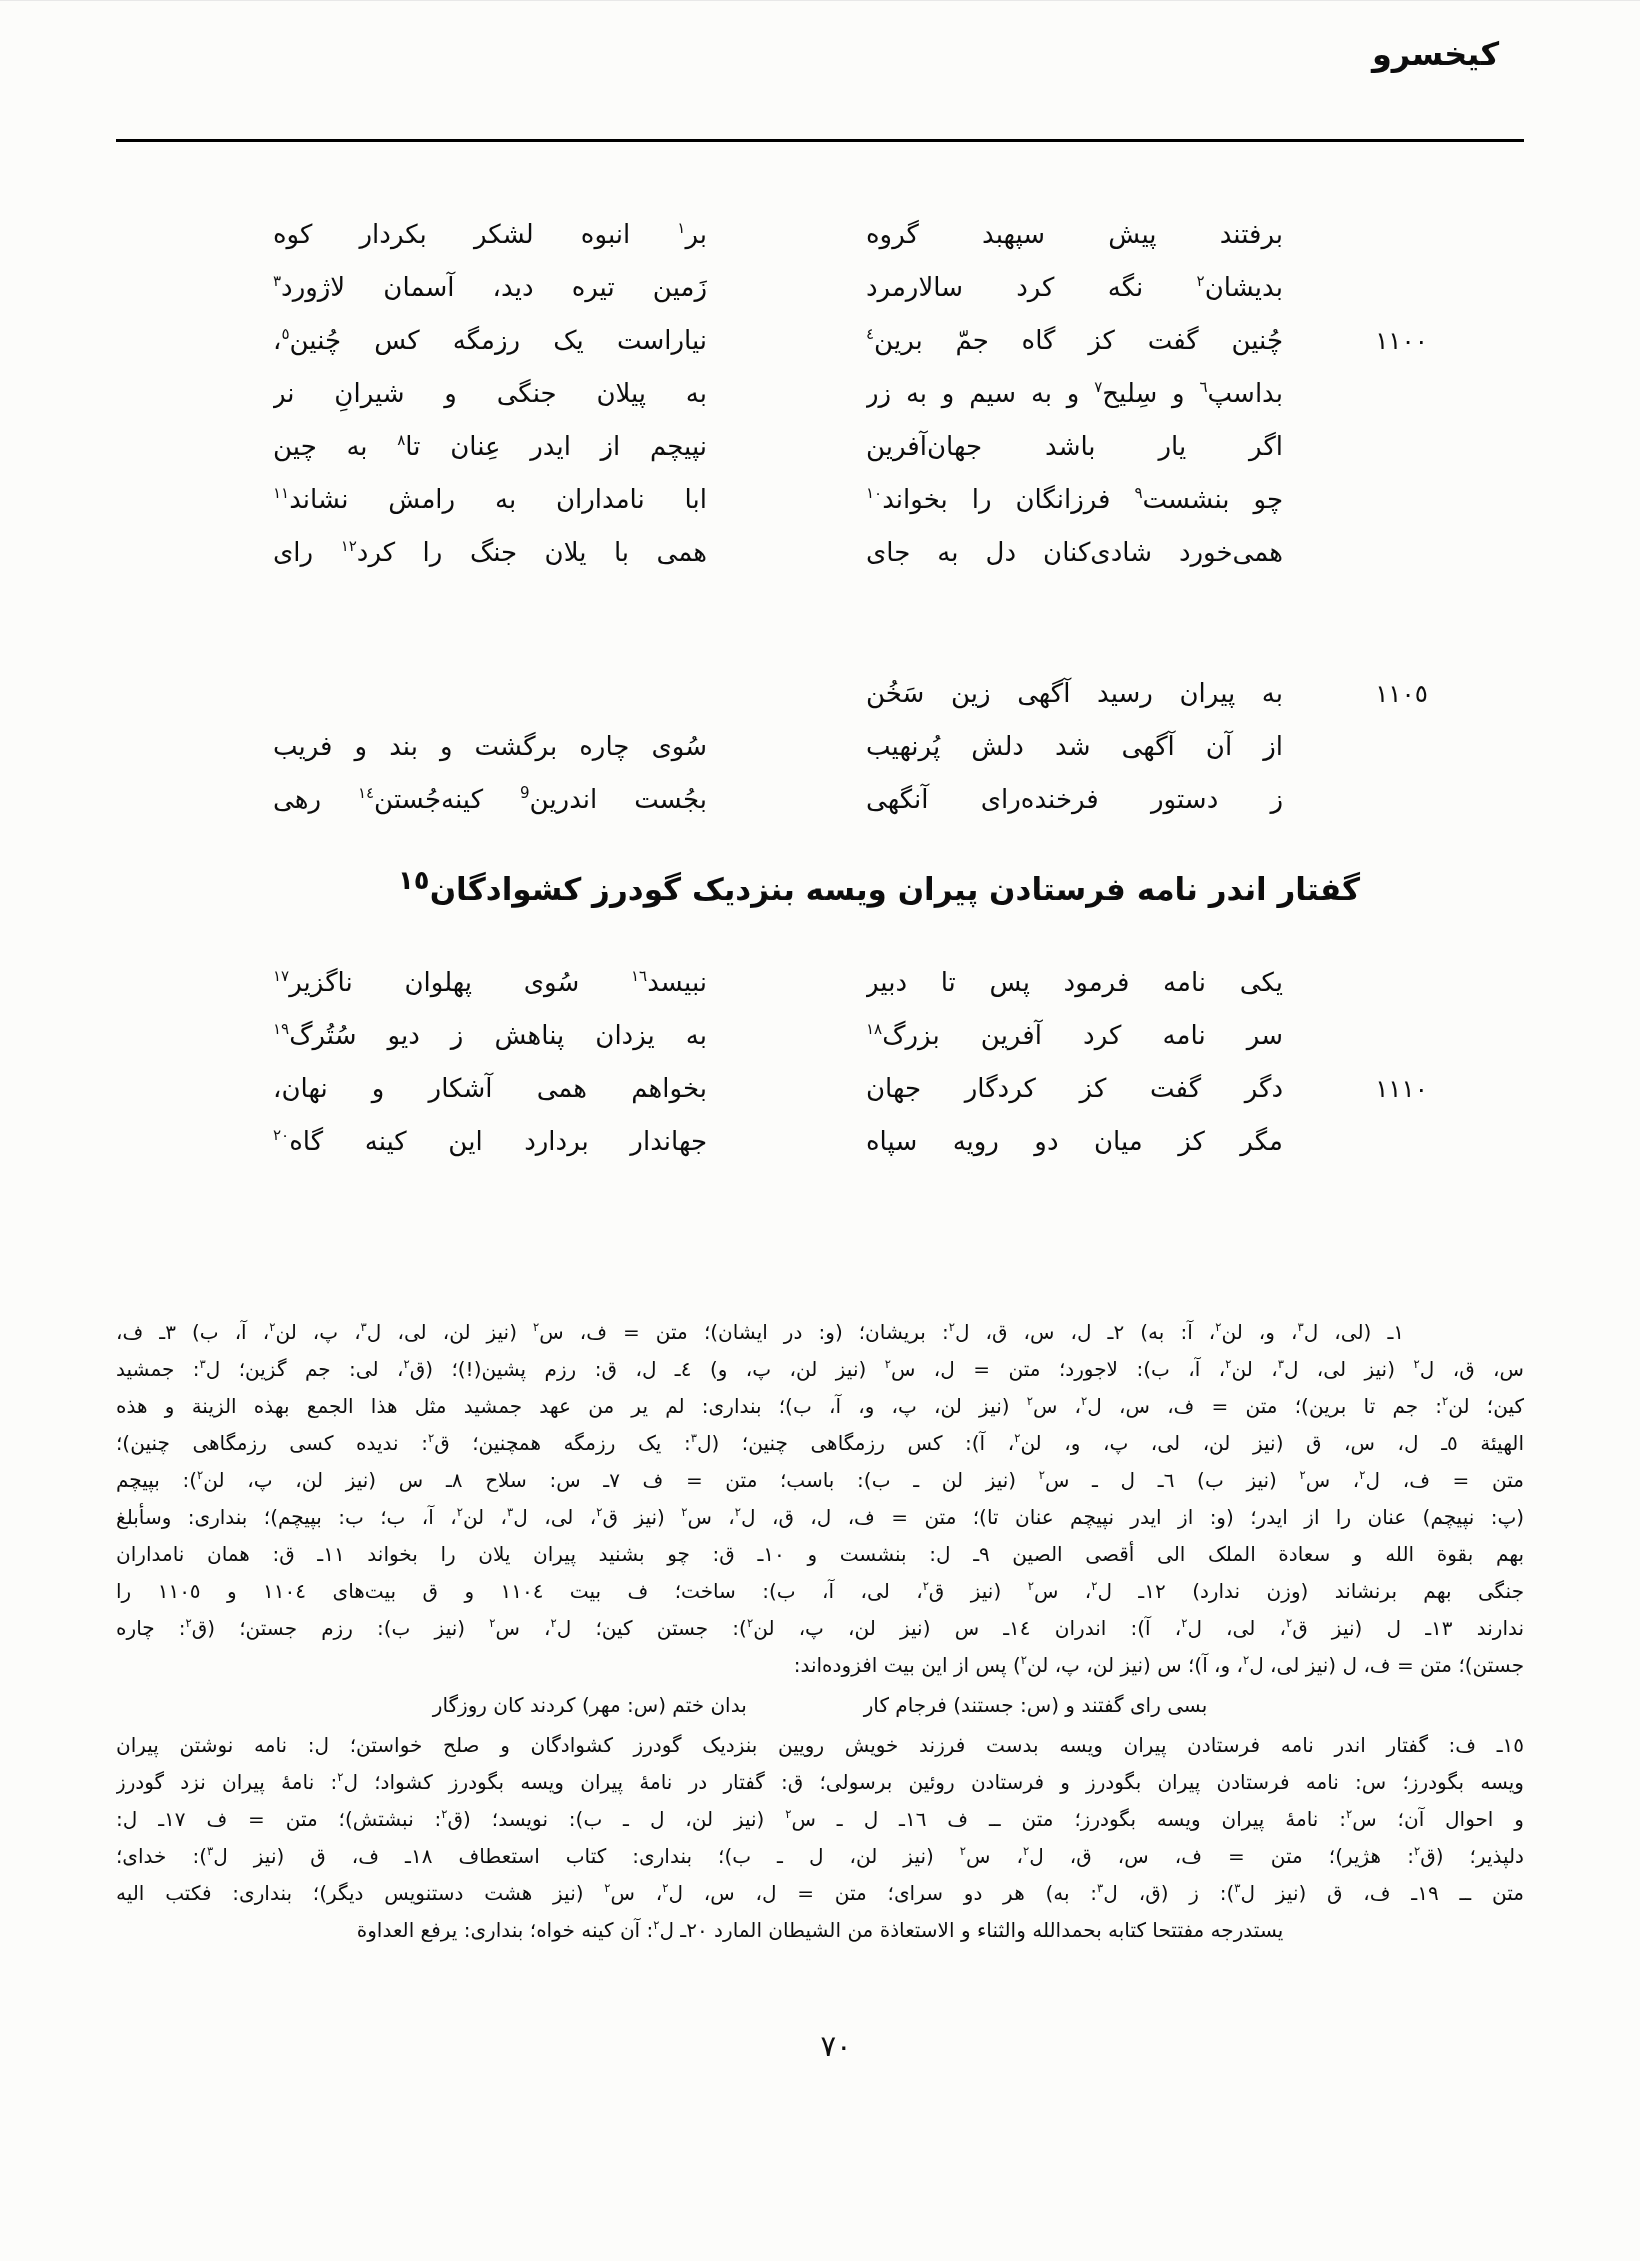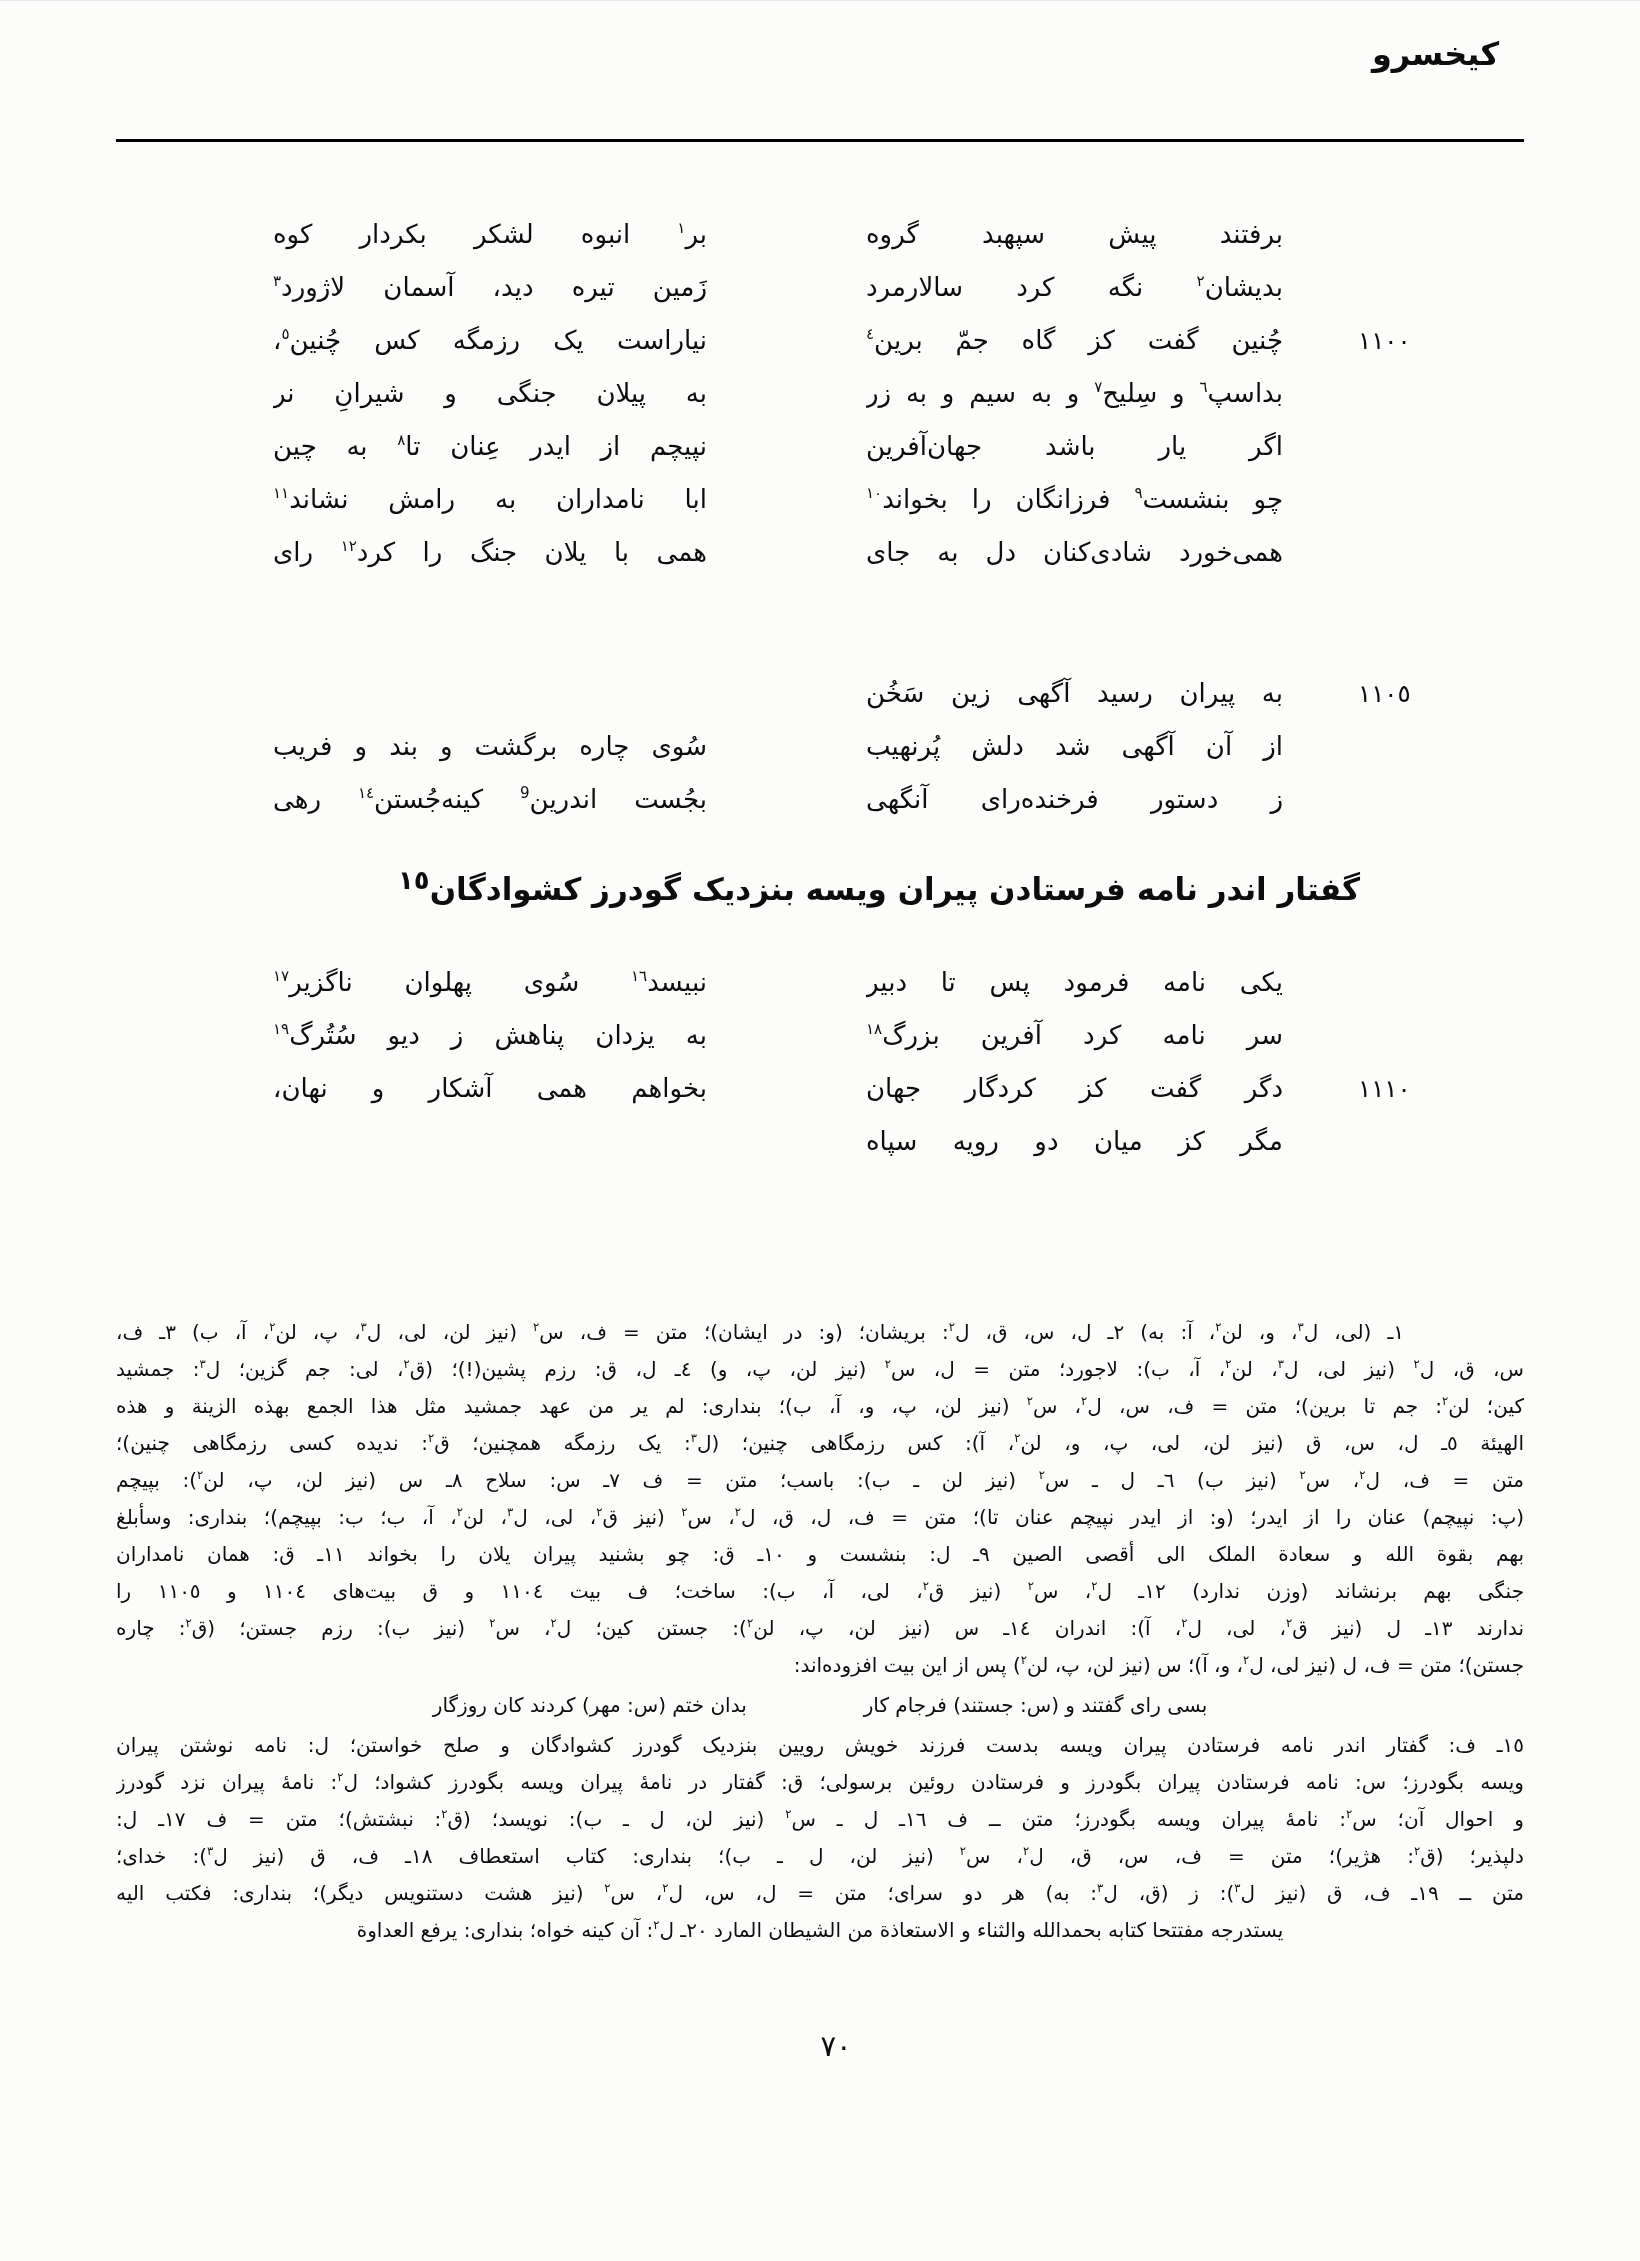--- a/index.html
+++ b/index.html
@@ -28,21 +28,21 @@
     position:absolute;top:0;height:53px;
     font-size:26px;line-height:53px;
     text-align:justify;text-align-last:justify;
     overflow:hidden;
   }
   .hemi.r{right:0;width:417px;}
   .hemi.l{left:0;width:434px;}
   .hemi sup,.fline sup,.fverse sup{font-size:0.58em;line-height:0;}
   .vnum{
     position:absolute;top:0;right:-162px;width:87px;height:53px;
-    font-size:24.5px;line-height:53px;text-align:left;
+    font-size:24.5px;line-height:53px;text-align:center;
   }
   #block-1{top:207px;}
   #block-2{top:666px;}
   #block-3{top:955px;}
   .section-heading{
     position:absolute;top:864px;right:280px;left:280px;
     text-align:right;font-size:31px;font-weight:bold;
   }
   
   .footnotes{
@@ -143,20 +143,21 @@
       <span class="hemi l">به یزدان پناهش ز دیو سُتُرگ<sup>١٩</sup></span>
     </div>
     <div class="crow">
       <span class="vnum">١١١٠</span>
       <span class="hemi r">دگر گفت کز کردگار جهان</span>
       <span class="hemi l">بخواهم همی آشکار و نهان،</span>
     </div>
     <div class="crow">
       <span class="vnum"></span>
       <span class="hemi r">مگر کز میان دو رویه سپاه</span>
+      <span class="hemi l">جهاندار بردارد این کینه گاه<sup>٢٠</sup></span>
     </div>
   </div>
 
   <div class="footnotes">
     <div class="fline indent-first">١ـ (لی، ل<sup>٣</sup>، و، لن<sup>٢</sup>، آ: به)      ٢ـ ل، س، ق، ل<sup>٢</sup>: بریشان؛ (و: در ایشان)؛ متن = ف، س<sup>٢</sup> (نیز لن، لی، ل<sup>٣</sup>، پ، لن<sup>٢</sup>، آ، ب)      ٣ـ ف،</div>
     <div class="fline">س، ق، ل<sup>٢</sup> (نیز لی، ل<sup>٣</sup>، لن<sup>٢</sup>، آ، ب): لاجورد؛ متن = ل، س<sup>٢</sup> (نیز لن، پ، و)      ٤ـ ل، ق: رزم پشین(!)؛ (ق<sup>٢</sup>، لی: جم گزین؛ ل<sup>٣</sup>: جمشید</div>
     <div class="fline">کین؛ لن<sup>٢</sup>: جم تا برین)؛ متن = ف، س، ل<sup>٢</sup>، س<sup>٢</sup> (نیز لن، پ، و، آ، ب)؛ بنداری: لم یر من عهد جمشید مثل هذا الجمع بهذه الزینة و هذه</div>
     <div class="fline">الهیئة      ٥ـ ل، س، ق (نیز لن، لی، پ، و، لن<sup>٢</sup>، آ): کس رزمگاهی چنین؛ (ل<sup>٣</sup>: یک رزمگه همچنین؛ ق<sup>٢</sup>: ندیده کسی رزمگاهی چنین)؛</div>
     <div class="fline">متن = ف، ل<sup>٢</sup>، س<sup>٢</sup> (نیز ب)      ٦ـ ل ـ س<sup>٢</sup> (نیز لن ـ ب): باسب؛ متن = ف      ٧ـ س: سلاح      ٨ـ س (نیز لن، پ، لن<sup>٢</sup>): بپیچم</div>
     <div class="fline">(پ: نپیچم) عنان را از ایدر؛ (و: از ایدر نپیچم عنان تا)؛ متن = ف، ل، ق، ل<sup>٢</sup>، س<sup>٢</sup> (نیز ق<sup>٢</sup>، لی، ل<sup>٣</sup>، لن<sup>٢</sup>، آ، ب؛ ب: بپیچم)؛ بنداری: وسأبلغ</div>

